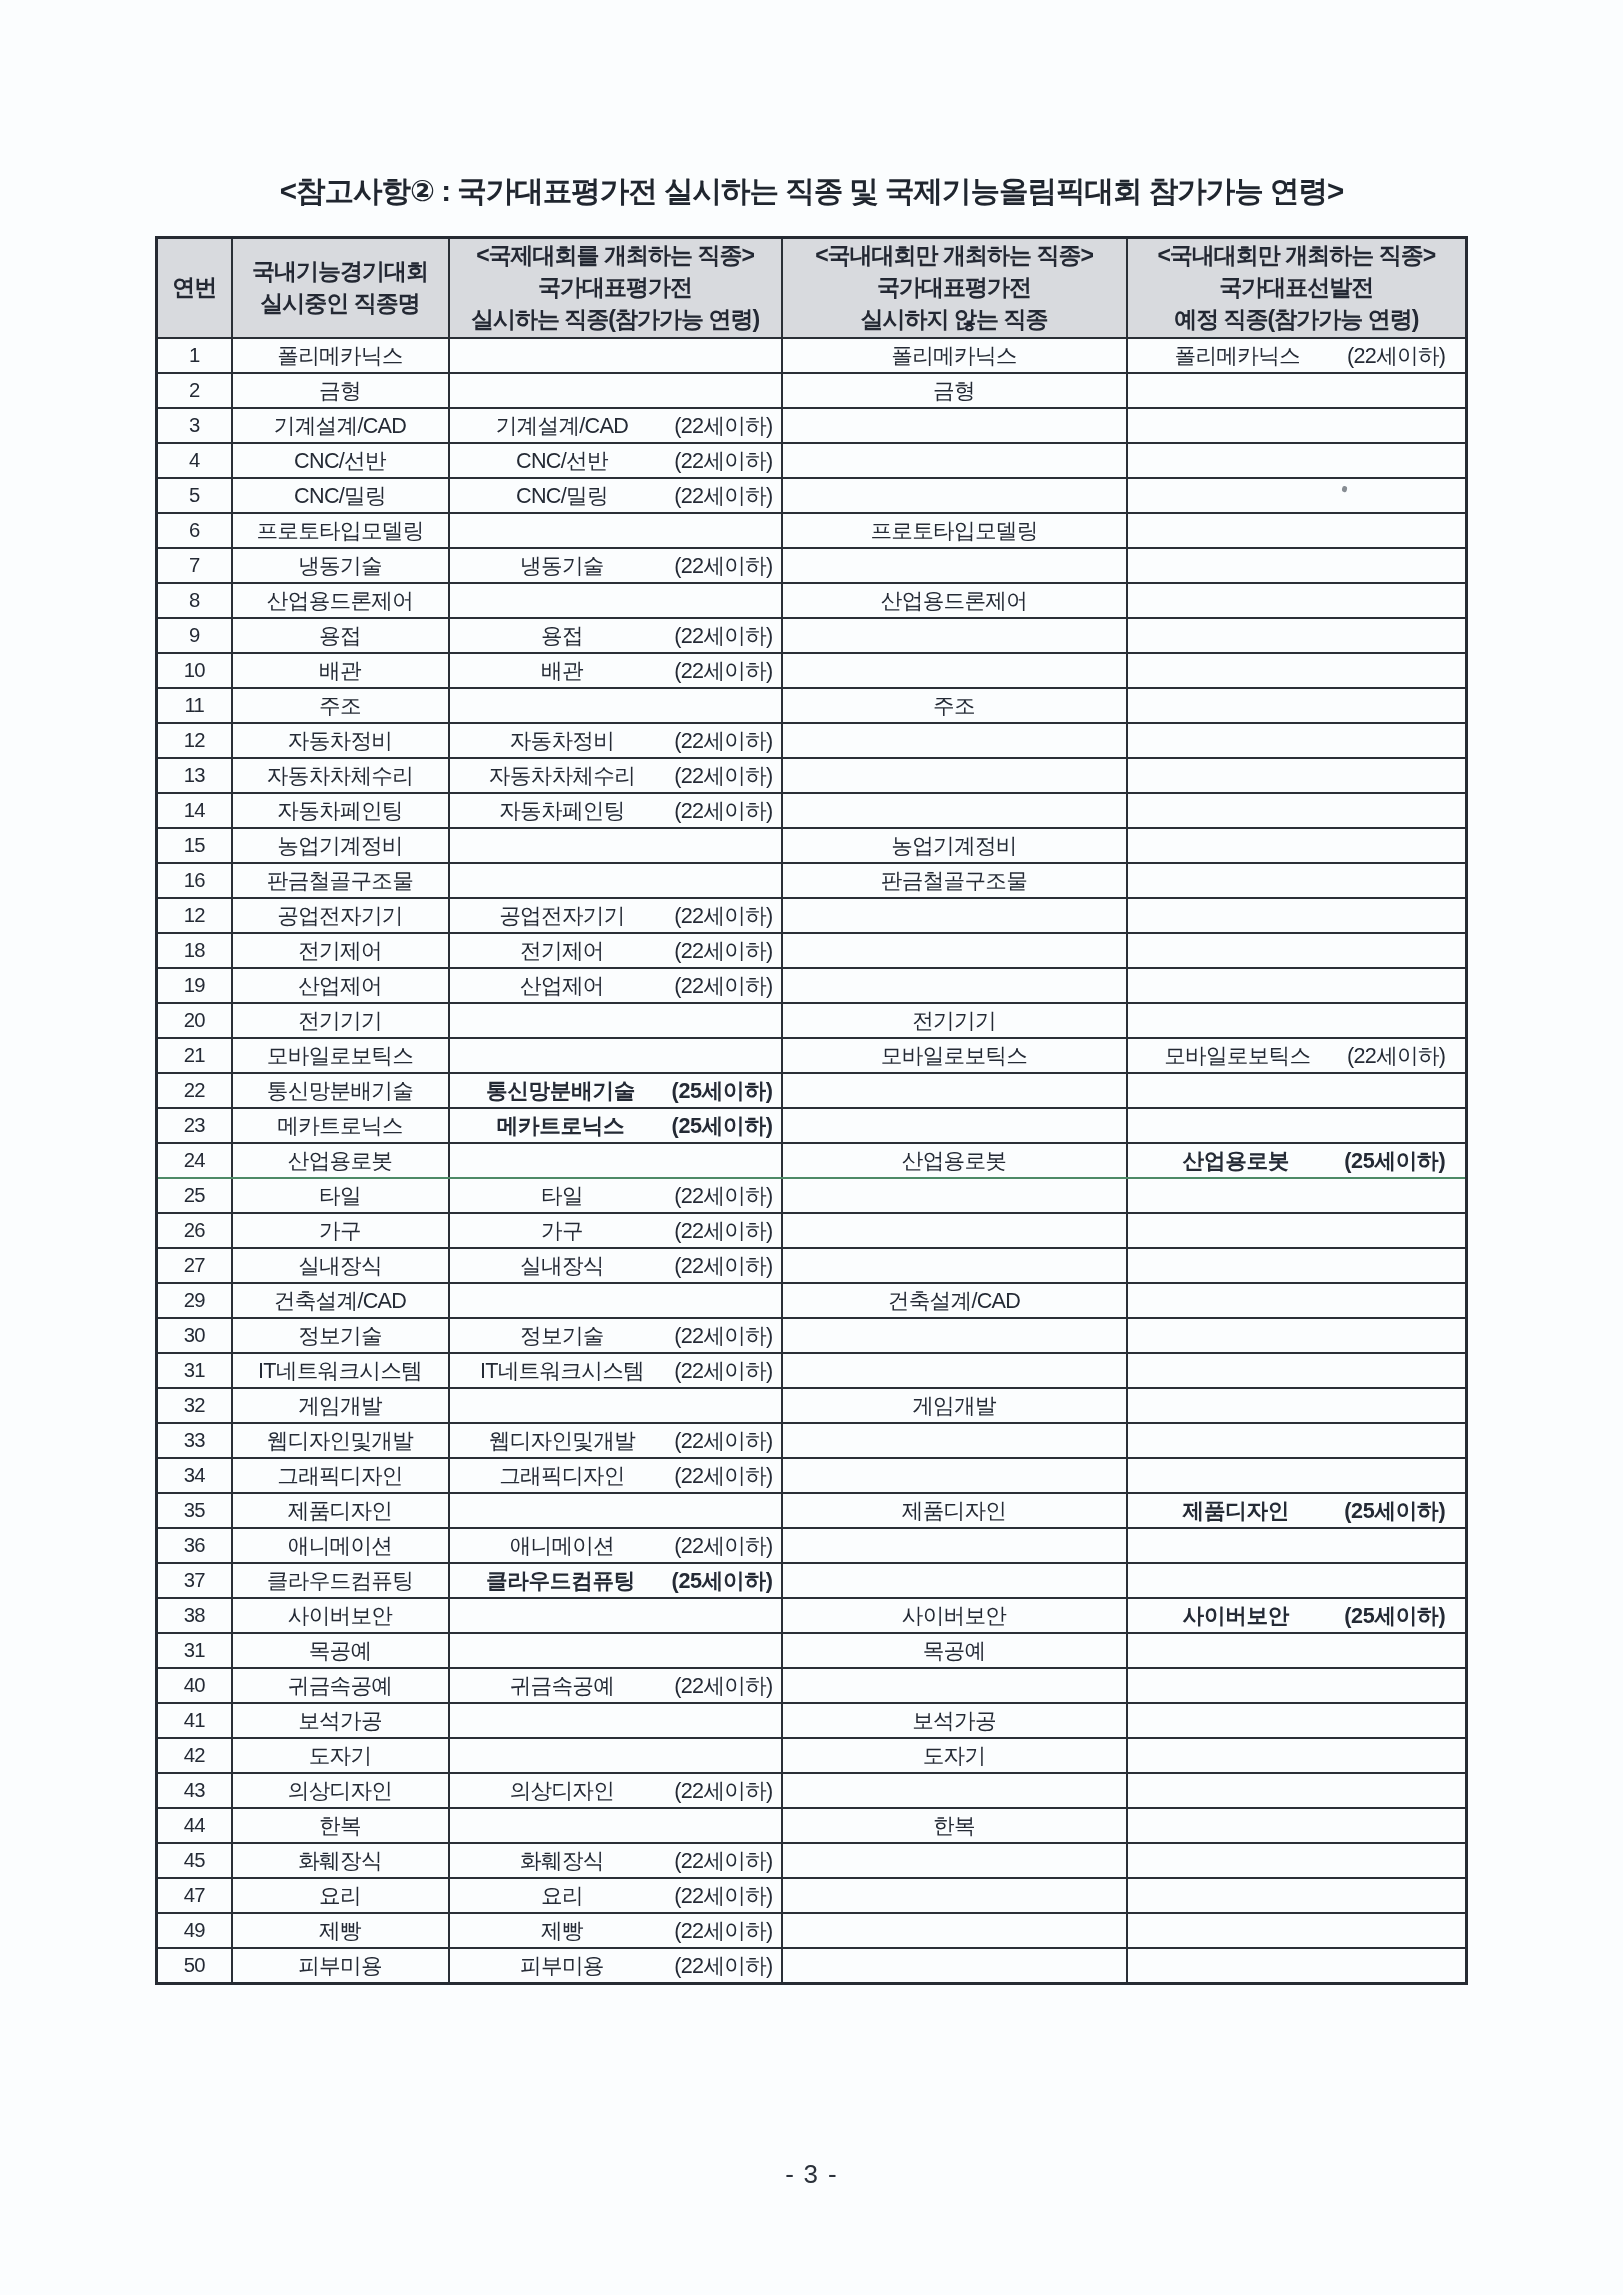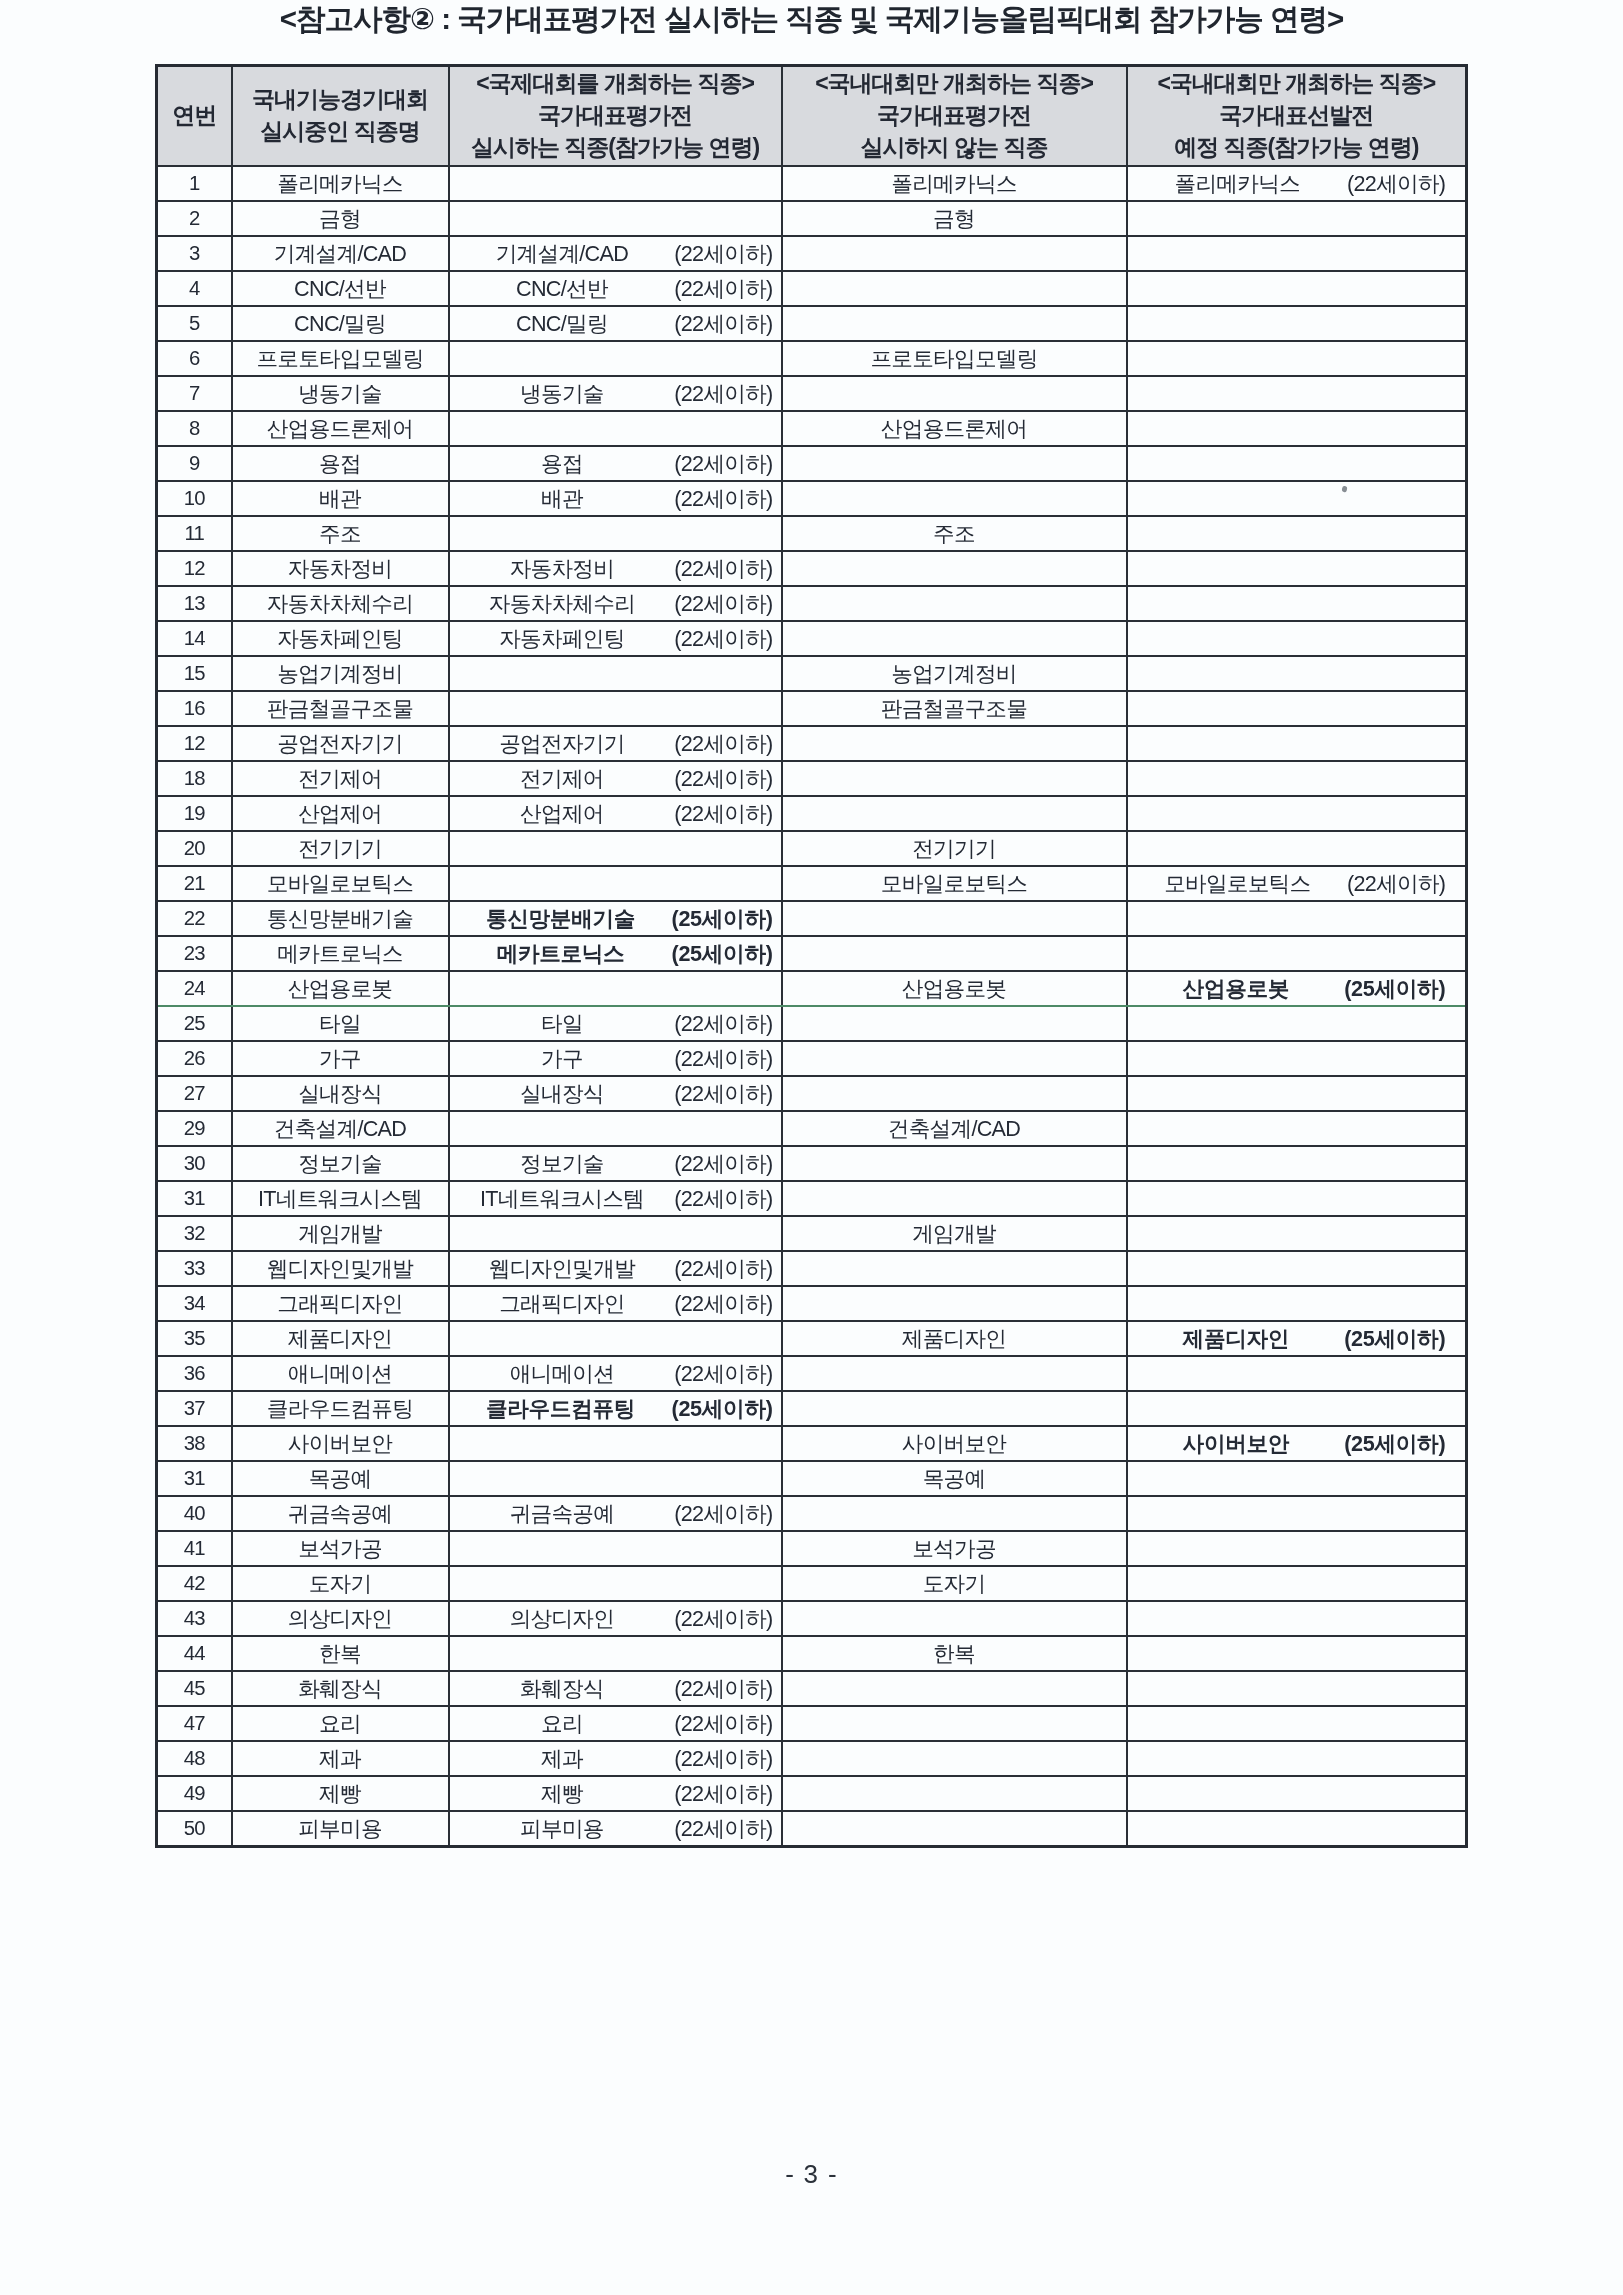--- a/index.html
+++ b/index.html
@@ -8,20 +8,21 @@
 
   .page {
     position:relative;
     width:1623px; height:2295px;
     background:#fbfdfe;
     color:#242a35;
     overflow:hidden;
   }
 
   .title {
+    padding-top:172px;
     width:1317px;
     margin:0 auto;
     text-align:center;
     font-size:29.5px;
     font-weight:700;
     letter-spacing:-1px;
     color:#20262f;
     white-space:nowrap;
   }
 
@@ -884,37 +885,20 @@
     </td>
     <td class="c-only"></td>
     <td class="c-sel">
       <div class="pair">
         <span class="job"></span>
         <span class="age"></span>
       </div>
     </td>
   </tr>
         <tr>
-    <td class="c-no">48</td>
-    <td class="c-dom">제과</td>
-    <td class="c-intl">
-      <div class="pair">
-        <span class="job">제과</span>
-        <span class="age">(22세이하)</span>
-      </div>
-    </td>
-    <td class="c-only"></td>
-    <td class="c-sel">
-      <div class="pair">
-        <span class="job"></span>
-        <span class="age"></span>
-      </div>
-    </td>
-  </tr>
-        <tr>
     <td class="c-no">49</td>
     <td class="c-dom">제빵</td>
     <td class="c-intl">
       <div class="pair">
         <span class="job">제빵</span>
         <span class="age">(22세이하)</span>
       </div>
     </td>
     <td class="c-only"></td>
     <td class="c-sel">

